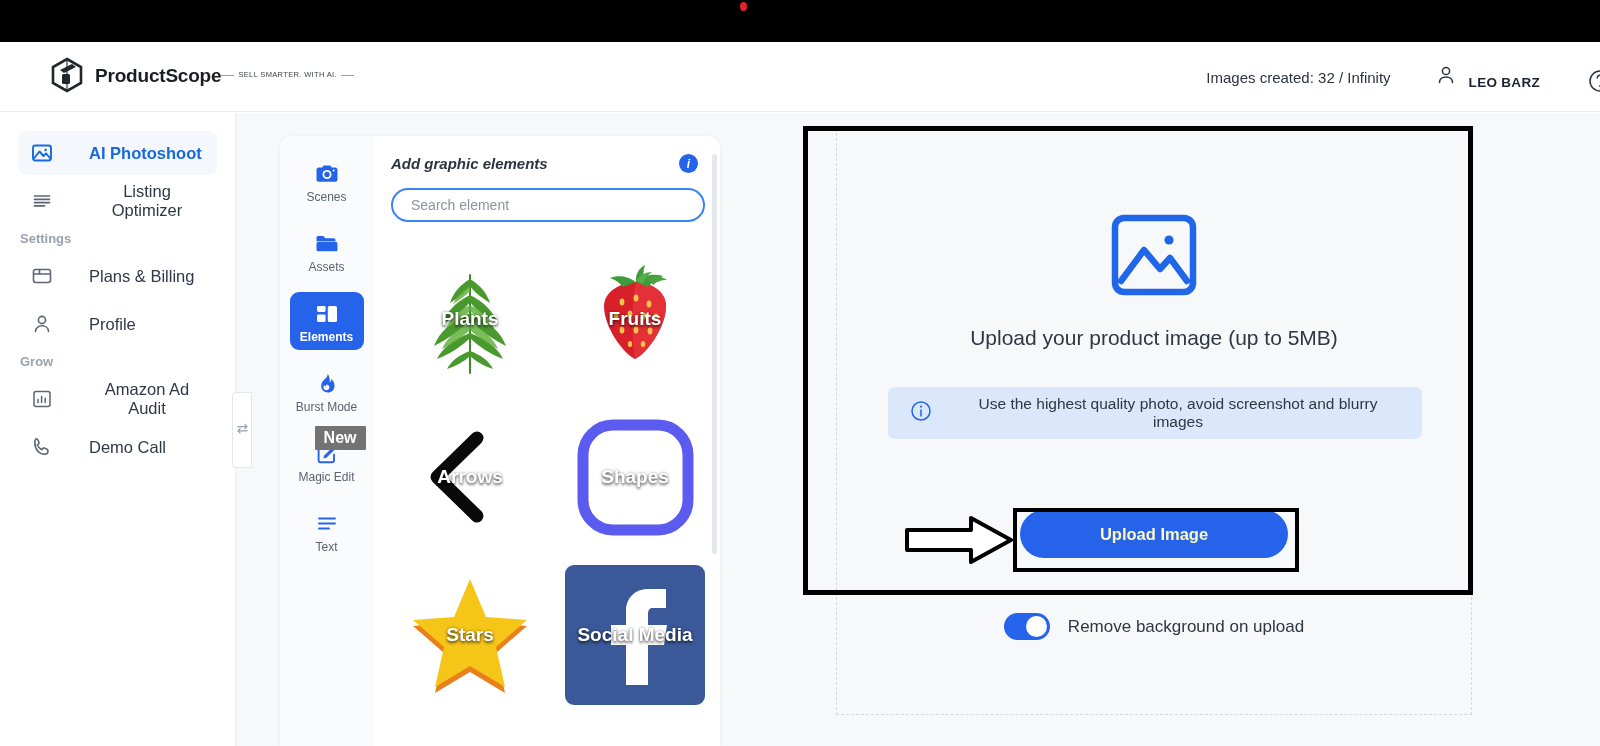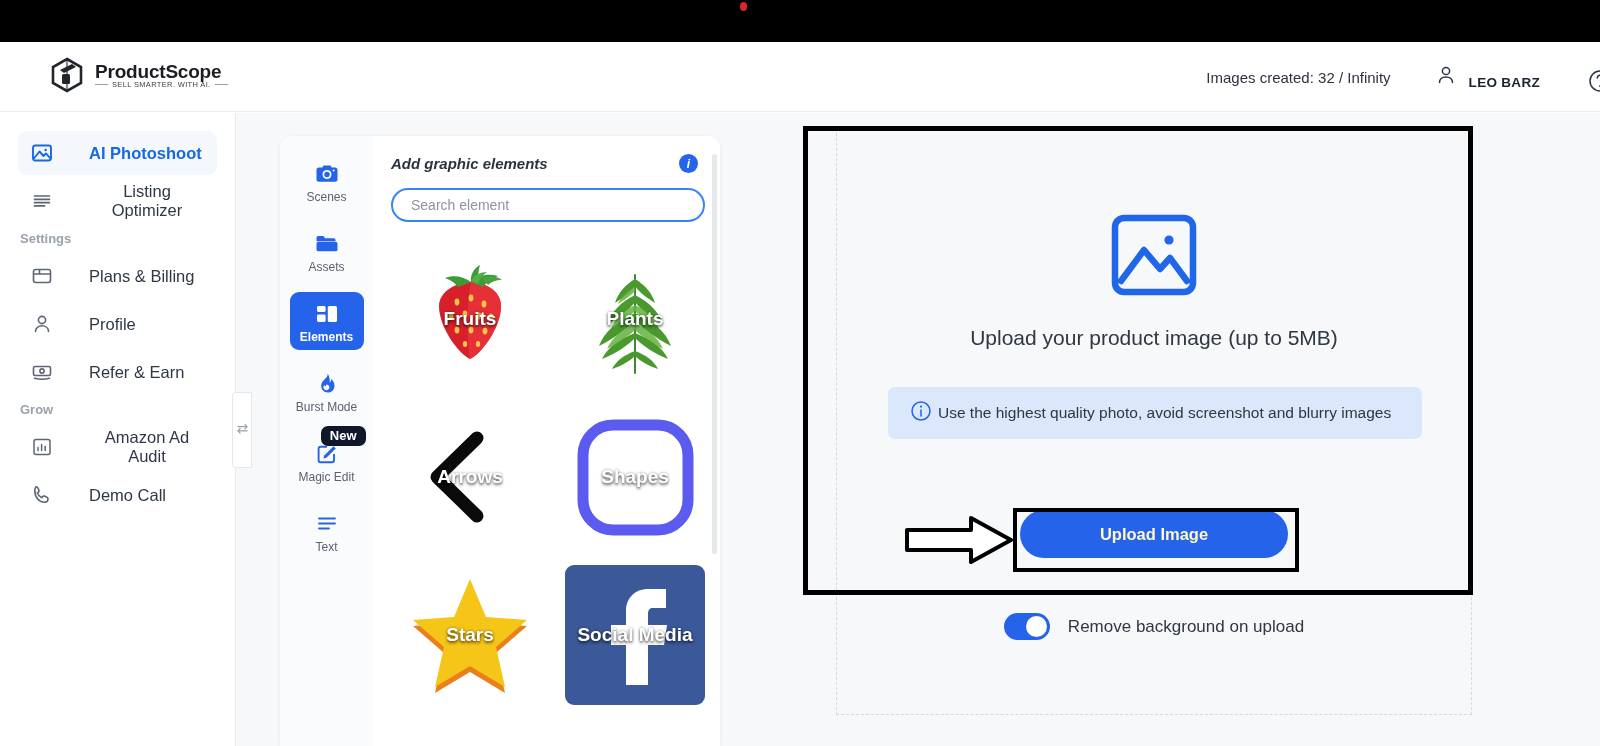--- a/index.html
+++ b/index.html
@@ -21,21 +21,21 @@
   }
 
   
   .header {
     position: absolute; left: 0; top: 42px; width: 1600px; height: 70px;
     background: #ffffff; border-bottom: 1px solid #eceef1;
     display: flex; align-items: center;
   }
   .logo-wrap { position: absolute; left: 48px; top: 14px; display: flex; align-items: center; gap: 9px; }
   .logo-mark { width: 38px; height: 38px; }
-  .logo-text { display: flex; flex-direction: column; line-height: 1; }
+  .logo-text { display: flex; flex-direction: row; line-height: 1; }
   .logo-name { font-size: 19px; font-weight: 700; color: #1b1d21; letter-spacing: -.2px; }
   .logo-tag {
     font-size: 7.5px; color: #3b3f46; letter-spacing: .35px; 
     display: flex; align-items: center; gap: 4px; white-space: nowrap;
   }
   .logo-tag:before, .logo-tag:after { content: ""; height: 1px; width: 13px; background: #9aa0a8; display: inline-block; }
 
   .hdr-right { position: absolute; right: 0; top: 0; height: 70px; display: flex; align-items: center; }
   .img-count { font-size: 15px; color: #2d3340; margin-right: 44px; white-space: nowrap; }
   .user-chip { display: flex; align-items: flex-end; gap: 12px; margin-right: 60px; }
@@ -93,22 +93,22 @@
   .rail-item {
     width: 74px; margin: 0 auto 12px auto; padding: 8px 0 6px 0;
     border-radius: 9px; text-align: center; cursor: pointer; position: relative;
   }
   .rail-item.active { background: #2563eb; }
   .rail-ico { height: 28px; display: flex; align-items: center; justify-content: center; }
   .rail-txt { font-size: 12px; color: #5a6270; margin-top: 2px; font-weight: 500; }
   .rail-item.active .rail-txt { color: #ffffff; font-weight: 700; }
   .new-badge {
     position: absolute; right: -2px; top: -6px;
-    background: #0f172a; color: #fff; font-size: 13px; font-weight: 700;
-    padding: 3px 9px; border-radius: 7px; line-height: 1.1;
+    background: #737373; color: #fff; font-size: 16px; font-weight: 700;
+    padding: 3px 9px; border-radius: 1px; line-height: 1.1;
   }
 
   .panel-body { position: absolute; left: 93px; top: 0; width: 347px; height: 610px; padding: 18px 22px 0 18px; }
   .panel-title-row { display: flex; align-items: center; justify-content: space-between; }
   .panel-title { font-size: 15px; font-style: italic; font-weight: 600; color: #2c3340; }
   .info-dot {
     width: 19px; height: 19px; border-radius: 50%; background: #2563eb; color: #fff;
     font-size: 12px; font-style: italic; font-weight: 700;
     display: flex; align-items: center; justify-content: center; cursor: pointer;
   }
@@ -141,21 +141,21 @@
     border: 1px dashed #d4d9e0; background: #f7f8fa;
   }
   .up-icon { position: absolute; left: 50%; top: 80px; transform: translateX(-50%); }
   .up-title {
     position: absolute; left: 0; right: 0; top: 197px; text-align: center;
     font-size: 21px; color: #2f3742;
   }
   .tip {
     position: absolute; left: 51px; top: 258px; width: 534px; height: 52px;
     background: #dbe8fb; border-radius: 7px;
-    display: flex; align-items: center; gap: 6px; padding: 0 22px;
+    display: flex; align-items: center; gap: 24px; padding: 0 22px; text-align: center;
   }
   .tip-txt { font-size: 15.5px; color: #2e3742; }
   .upload-btn {
     position: absolute; left: 50%; top: 381px; transform: translateX(-50%);
     width: 268px; height: 48px; background: #2563eb; border: none; border-radius: 24px;
     color: #fef9c3; font-size: 16.5px; font-weight: 700; cursor: pointer;
     font-family: "Liberation Sans", sans-serif;
   }
   .toggle-row {
     position: absolute; left: 0; right: 0; top: 484px;
@@ -265,30 +265,20 @@
     <div class="nav-item">
       <span class="nav-icon">
         <svg width="24" height="24" viewBox="0 0 24 24" fill="none" stroke="#5c6573" stroke-width="1.6">
           <circle cx="12" cy="8" r="3.6"></circle>
           <path d="M5.5 19.5c0-3.7 3-5.7 6.5-5.7s6.5 2 6.5 5.7" stroke-linecap="round"></path>
         </svg>
       </span>
       <span class="nav-label">Profile</span>
     </div>
 
-    <div class="nav-item">
-      <span class="nav-icon">
-        <svg width="24" height="24" viewBox="0 0 24 24" fill="none" stroke="#5c6573" stroke-width="1.6">
-          <rect x="3.5" y="6.5" width="17" height="9" rx="1.6"></rect>
-          <circle cx="12" cy="11" r="2.1"></circle>
-          <path d="M4.5 18.2c4.5 1.2 10.5 1.2 15 0" stroke-linecap="round"></path>
-        </svg>
-      </span>
-      <span class="nav-label">Refer &amp; Earn</span>
-    </div>
 
     <div class="group-label">Grow</div>
 
     <div class="nav-item">
       <span class="nav-icon">
         <svg width="24" height="24" viewBox="0 0 24 24" fill="none" stroke="#5c6573" stroke-width="1.5">
           <rect x="4" y="4.5" width="16" height="15" rx="2"></rect>
           <path d="M8 15.5v-3M11.6 15.5v-6M15.2 15.5v-4.3" stroke-linecap="round"></path>
         </svg>
       </span>
@@ -385,45 +375,20 @@
 
     <div class="panel-body">
       <div class="panel-title-row">
         <span class="panel-title">Add graphic elements</span>
         <span class="info-dot">i</span>
       </div>
 
       <input class="search-box" value="" placeholder="Search element" style="">
 
       <div class="grid">
-
-        <div class="tile">
-          <svg width="130" height="130" viewBox="0 0 130 130">
-            <path d="M66 28c14 0 30 9 30 24 0 22-20 48-31 53-11-5-31-31-31-53 0-15 18-24 32-24z" fill="#d8202a"></path>
-            <path d="M66 28c14 0 30 9 30 24 0 22-20 48-31 53-3-14-4-56 1-77z" fill="#e8343c" opacity=".8"></path>
-            <g fill="#f3c64a">
-              <ellipse cx="52" cy="48" rx="2.4" ry="3.4"></ellipse>
-                <ellipse cx="66" cy="44" rx="2.4" ry="3.4"></ellipse>
-              <ellipse cx="79" cy="50" rx="2.4" ry="3.4"></ellipse>
-                <ellipse cx="46" cy="62" rx="2.4" ry="3.4"></ellipse>
-              <ellipse cx="60" cy="60" rx="2.4" ry="3.4"></ellipse>
-                <ellipse cx="74" cy="62" rx="2.4" ry="3.4"></ellipse>
-              <ellipse cx="86" cy="63" rx="2.4" ry="3.4"></ellipse>
-                <ellipse cx="52" cy="76" rx="2.4" ry="3.4"></ellipse>
-              <ellipse cx="66" cy="76" rx="2.4" ry="3.4"></ellipse>
-                <ellipse cx="80" cy="77" rx="2.4" ry="3.4"></ellipse>
-              <ellipse cx="60" cy="90" rx="2.2" ry="3"></ellipse>
-                <ellipse cx="73" cy="90" rx="2.2" ry="3"></ellipse>
-            </g>
-            <path d="M66 28c-8-6-18-7-26-4 6 2 10 5 13 9zM66 28c7-7 18-9 27-6-7 3-12 7-15 11zM66 28c-1-7 3-14 9-17-2 6-2 12-1 16z" fill="#3f9b3a"></path>
-            <path d="M66 27c3-6 10-9 16-9-5 4-8 8-9 12z" fill="#55ae46"></path>
-            <path d="M77 24c7-3 15-2 20 2-6 0-11 2-14 5z" fill="#4aa33f"></path>
-          </svg>
-          <span class="tile-label">Fruits</span>
-        </div>
 
         <div class="tile">
           <svg width="140" height="140" viewBox="0 0 140 140">
             <g stroke="#3f8a2e" stroke-width="2" stroke-linecap="round">
               <path d="M70 124V26"></path>
             </g>
             <g fill="#49992f">
               <path d="M70 30c-10 6-17 14-20 24 8-5 16-11 20-17z"></path>
               <path d="M70 30c10 6 17 14 20 24-8-5-16-11-20-17z"></path>
               <path d="M70 46c-14 7-24 17-28 29 11-6 22-14 28-22z"></path>
@@ -440,20 +405,45 @@
               <path d="M70 56c-12 6-20 14-24 23 9-5 18-11 24-17z"></path>
               <path d="M70 74c-14 7-24 16-28 26 11-6 22-13 28-19z"></path>
               <path d="M70 56c12 6 20 14 24 23-9-5-18-11-24-17z"></path>
               <path d="M70 74c14 7 24 16 28 26-11-6-22-13-28-19z"></path>
             </g>
           </svg>
           <span class="tile-label">Plants</span>
         </div>
 
         <div class="tile">
+          <svg width="130" height="130" viewBox="0 0 130 130">
+            <path d="M66 28c14 0 30 9 30 24 0 22-20 48-31 53-11-5-31-31-31-53 0-15 18-24 32-24z" fill="#d8202a"></path>
+            <path d="M66 28c14 0 30 9 30 24 0 22-20 48-31 53-3-14-4-56 1-77z" fill="#e8343c" opacity=".8"></path>
+            <g fill="#f3c64a">
+              <ellipse cx="52" cy="48" rx="2.4" ry="3.4"></ellipse>
+                <ellipse cx="66" cy="44" rx="2.4" ry="3.4"></ellipse>
+              <ellipse cx="79" cy="50" rx="2.4" ry="3.4"></ellipse>
+                <ellipse cx="46" cy="62" rx="2.4" ry="3.4"></ellipse>
+              <ellipse cx="60" cy="60" rx="2.4" ry="3.4"></ellipse>
+                <ellipse cx="74" cy="62" rx="2.4" ry="3.4"></ellipse>
+              <ellipse cx="86" cy="63" rx="2.4" ry="3.4"></ellipse>
+                <ellipse cx="52" cy="76" rx="2.4" ry="3.4"></ellipse>
+              <ellipse cx="66" cy="76" rx="2.4" ry="3.4"></ellipse>
+                <ellipse cx="80" cy="77" rx="2.4" ry="3.4"></ellipse>
+              <ellipse cx="60" cy="90" rx="2.2" ry="3"></ellipse>
+                <ellipse cx="73" cy="90" rx="2.2" ry="3"></ellipse>
+            </g>
+            <path d="M66 28c-8-6-18-7-26-4 6 2 10 5 13 9zM66 28c7-7 18-9 27-6-7 3-12 7-15 11zM66 28c-1-7 3-14 9-17-2 6-2 12-1 16z" fill="#3f9b3a"></path>
+            <path d="M66 27c3-6 10-9 16-9-5 4-8 8-9 12z" fill="#55ae46"></path>
+            <path d="M77 24c7-3 15-2 20 2-6 0-11 2-14 5z" fill="#4aa33f"></path>
+          </svg>
+          <span class="tile-label">Fruits</span>
+        </div>
+
+        <div class="tile">
           <svg width="110" height="110" viewBox="0 0 110 110">
             <path d="M62 16 L22 55 L62 94" fill="none" stroke="#0a0a0a" stroke-width="13" stroke-linecap="round" stroke-linejoin="round"></path>
           </svg>
           <span class="tile-label">Arrows</span>
         </div>
 
         <div class="tile">
           <svg width="125" height="125" viewBox="0 0 125 125">
             <rect x="10" y="10" width="105" height="105" rx="30" fill="none" stroke="#5b5bf0" stroke-width="11"></rect>
           </svg>

